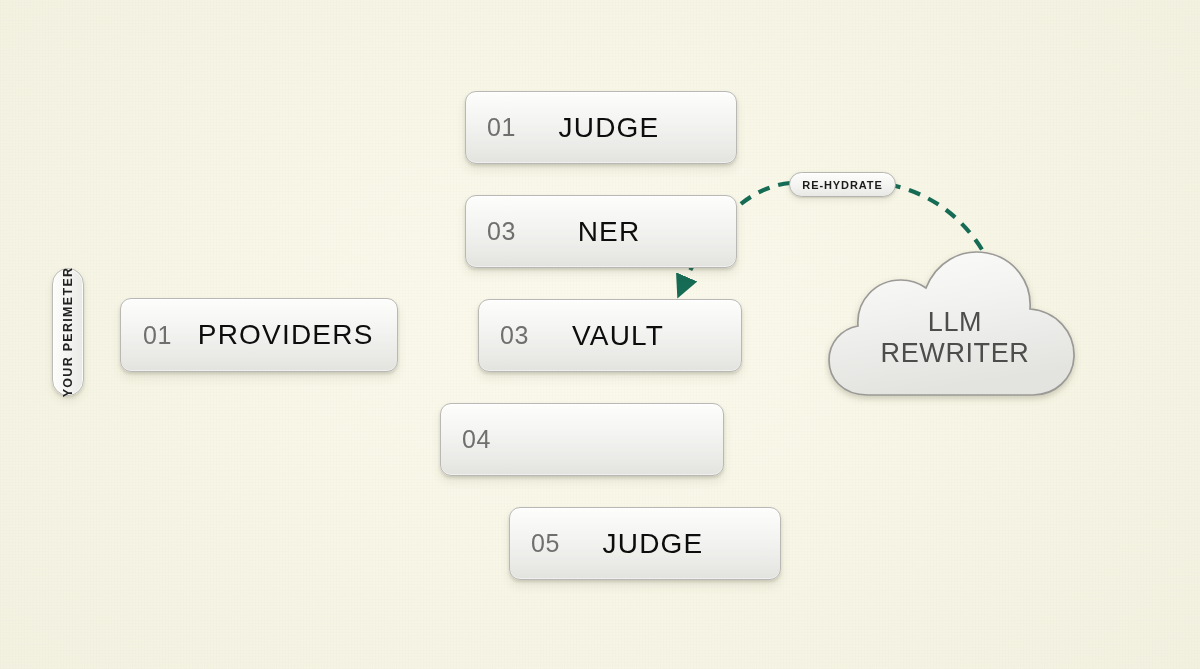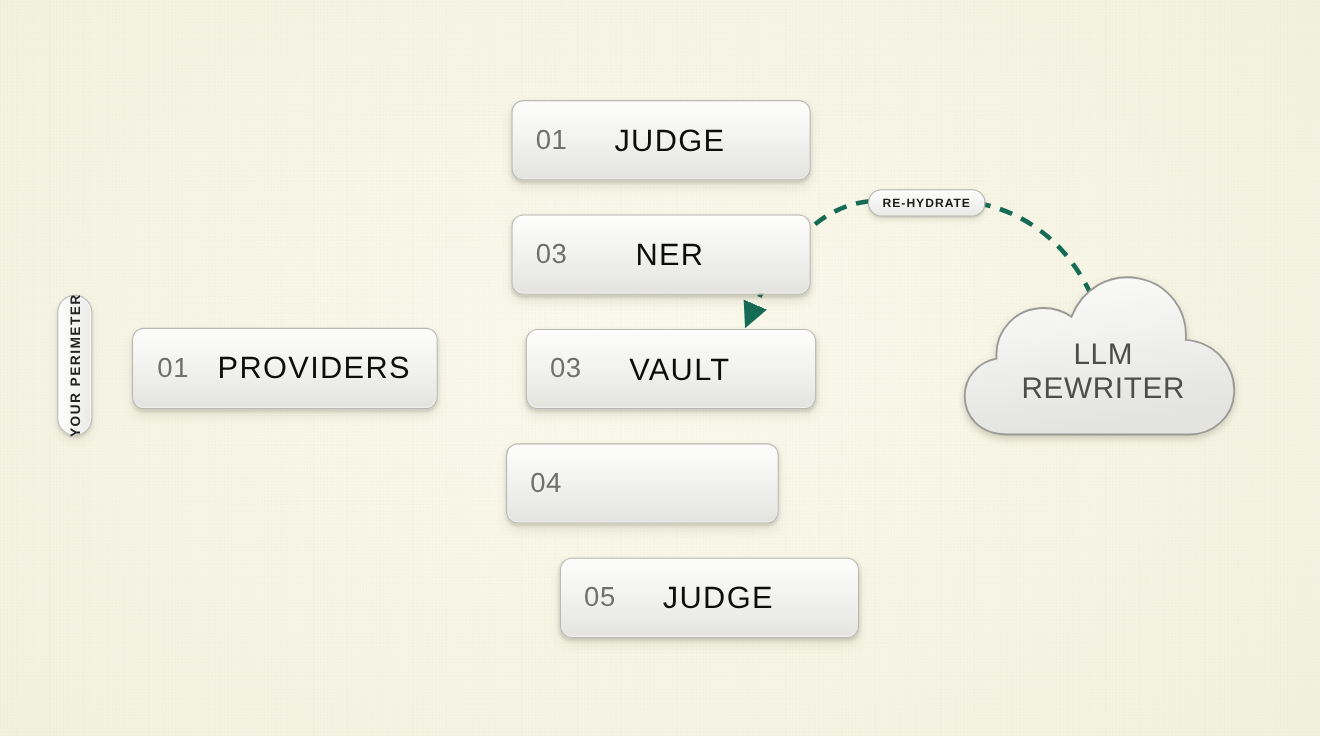--- a/index.html
+++ b/index.html
@@ -199,34 +199,34 @@
   <div class="node col" style="left:465px; top:195px; width:272px; height:73px;">
     <span class="node-num">03</span>
     <span class="node-label">NER</span>
   </div>
 
   <div class="node col" style="left:478px; top:299px; width:264px; height:73px;">
     <span class="node-num">03</span>
     <span class="node-label">VAULT</span>
   </div>
 
-  <div class="node col" style="left:460px; top:403px; width:248px; height:73px;">
+  <div class="node col" style="left:440px; top:403px; width:284px; height:73px;">
     <span class="node-num">04</span>
   </div>
 
   <div class="node col" style="left:465px; top:507px; width:272px; height:73px;margin-left:44px;">
     <span class="node-num">05</span>
     <span class="node-label">JUDGE</span>
   </div>
 
   <div class="chip" style="left:789px; top:172px; width:107px; height:25px;">
     <span>RE-HYDRATE</span>
   </div>
 
-  <div class="cloud-wrap" style="left:872px; top:250px; width:262px; height:156px;">
+  <div class="cloud-wrap" style="left:824px; top:250px; width:262px; height:156px;">
     <svg viewBox="0 0 262 156" width="262" height="156" xmlns="http://www.w3.org/2000/svg">
       <defs>
         <linearGradient id="cloudg" x1="0" y1="0" x2="0.25" y2="1">
           <stop offset="0%" stop-color="#fcfcfb"></stop>
           <stop offset="45%" stop-color="#f2f2f0"></stop>
           <stop offset="100%" stop-color="#e3e3e0"></stop>
         </linearGradient>
         <filter id="cloudsh" x="-25%" y="-25%" width="160%" height="170%">
           <feDropShadow dx="0" dy="3" stdDeviation="3.2" flood-color="#6b6548" flood-opacity="0.30"></feDropShadow>
         </filter>

